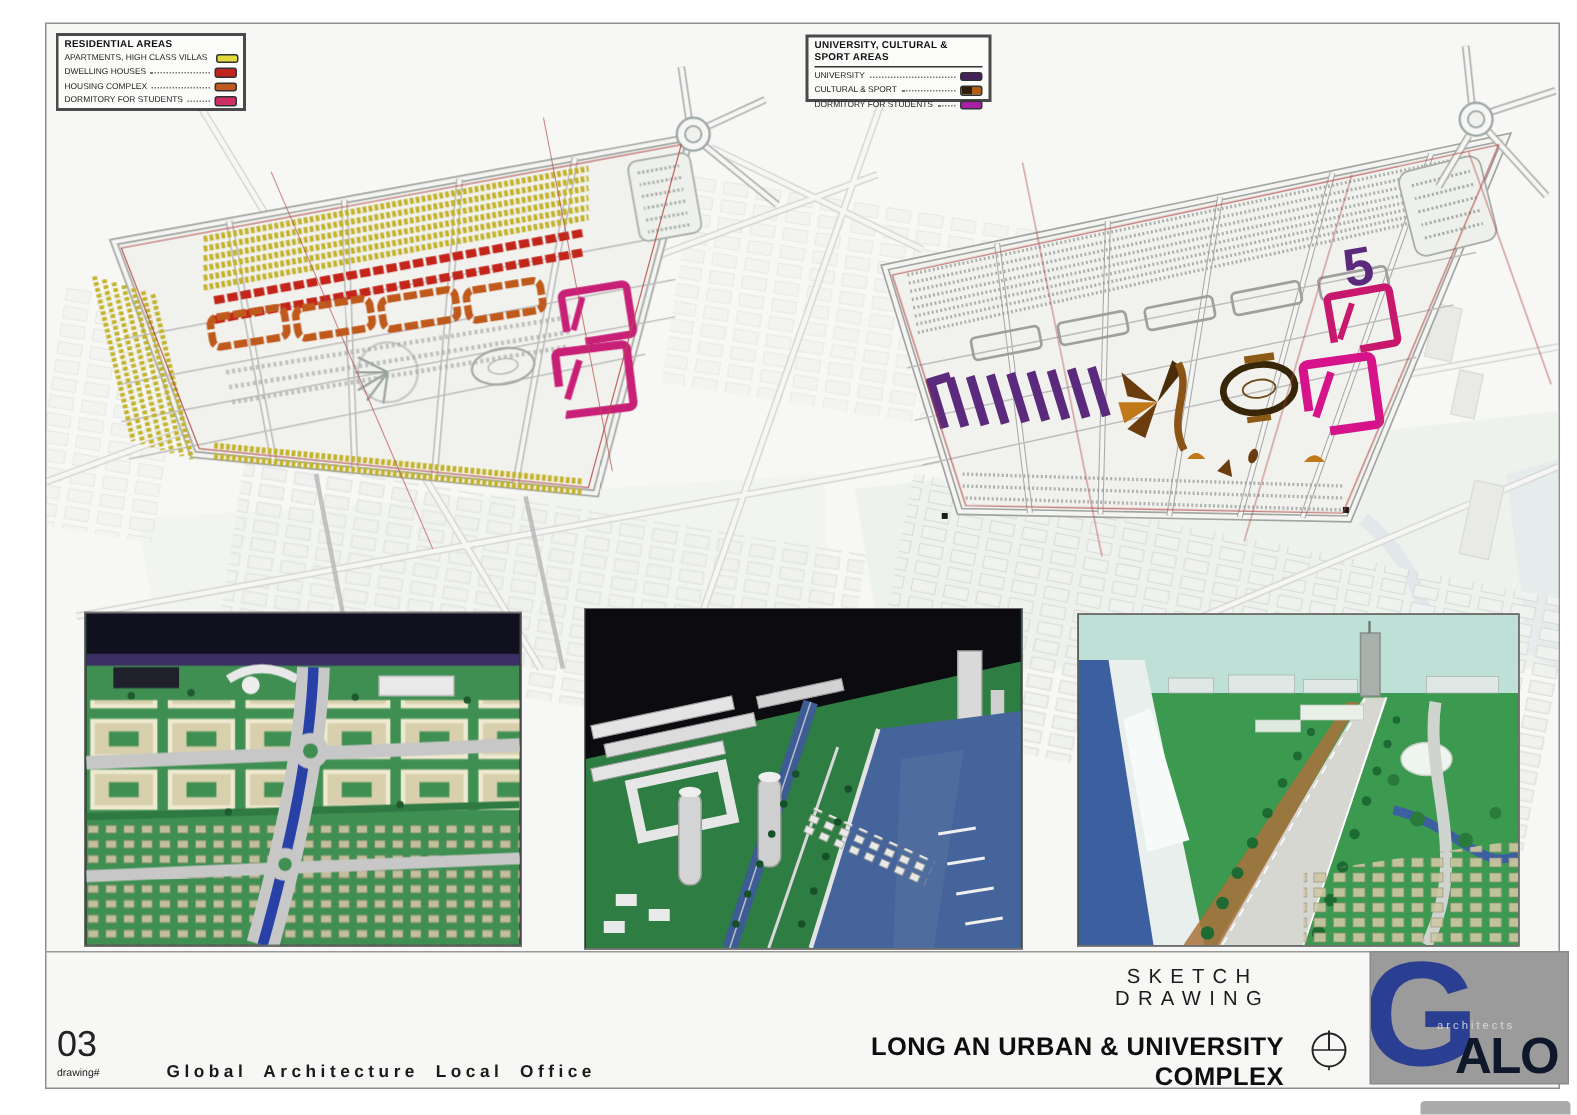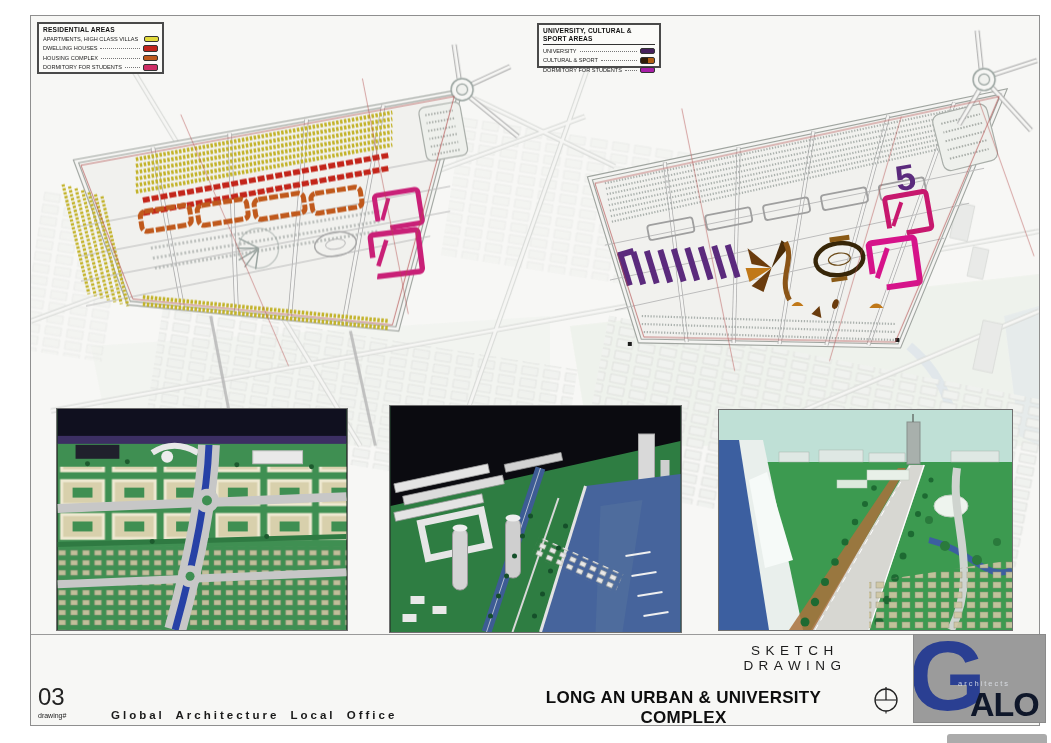--- a/index.html
+++ b/index.html
@@ -499,21 +499,21 @@
           <circle cx="278" cy="132" r="4"></circle>
         <circle cx="210" cy="110" r="4"></circle>
       </g>
     </svg>
   </div>
 
   <div class="abs" style="left:0;top:618px;width:1008px;height:1px;background:#9a9a9a;"></div>
 
   <div class="abs sketch" style="left:664px;top:627px;width:200px;text-align:center;">SKETCH DRAWING</div>
 
-  <div class="abs ptitle" style="left:480px;top:672px;width:345px;text-align:center;">LONG AN URBAN &amp; UNIVERSITY COMPLEX</div>
+  <div class="abs ptitle" style="left:480px;top:672px;width:345px;text-align:right;">LONG AN URBAN &amp; UNIVERSITY COMPLEX</div>
 
   <svg class="abs" style="left:840px;top:668px;" width="30" height="30" viewBox="0 0 30 30">
     <circle cx="15" cy="16" r="11" fill="none" stroke="#222" stroke-width="1.3"></circle>
     <line x1="15" y1="3" x2="15" y2="16" stroke="#222" stroke-width="1.3"></line>
     <line x1="4" y1="16" x2="26" y2="16" stroke="#222" stroke-width="1.1"></line>
     <line x1="15" y1="27" x2="15" y2="29.5" stroke="#222" stroke-width="1.1"></line>
   </svg>
 
   <div id="galo">
     <span class="g">G</span>

